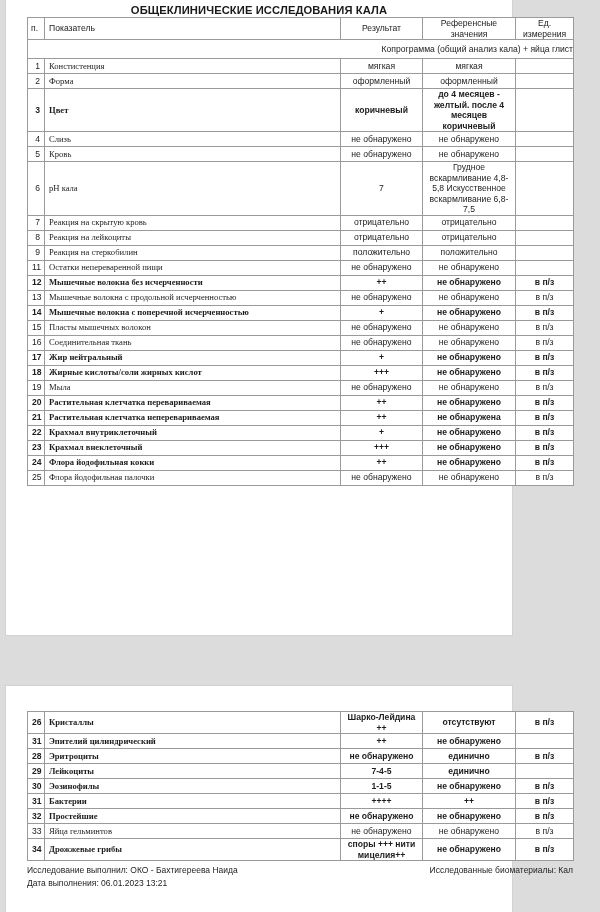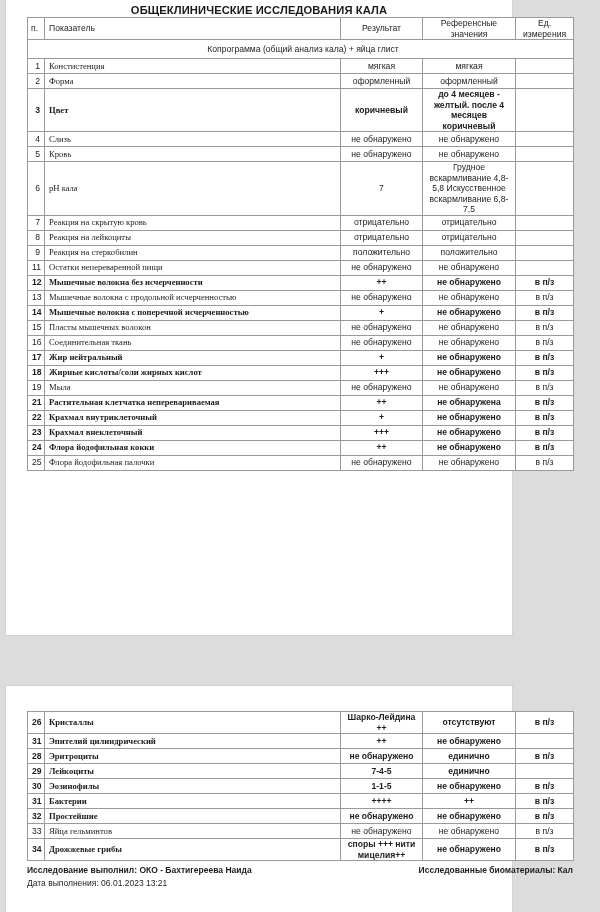--- a/index.html
+++ b/index.html
@@ -60,37 +60,37 @@
     padding:4px 3px;
   }
   thead td.h-num{text-align:left;padding-left:3px;vertical-align:middle;}
   thead td.h-name{text-align:left;padding-left:4px;vertical-align:middle;}
 
   td.num{text-align:right;padding-right:3px;font-size:8.6px;}
   td.name{text-align:left;padding-left:5px;font-family:Liberation Serif, serif;}
   td.res,td.ref,td.unit{text-align:center;}
 
   tr.section td{
-    text-align:center;
+    text-align:right;
     padding:2px 0 2px 5px;
     height:14px;
   }
   tr.data td{height:14px;}
   tr.bold td{font-weight:bold;}
 
   td.top{vertical-align:top;padding-top:2px;}
 
   .footer{
     margin:3px 21px 0 21px;
     width:546px;
     font-size:8.5px;
     color:#1d1d1d;
     line-height:12.5px;
   }
-  .footer-row{display:flex;justify-content:space-between;align-items:baseline;font-weight:bold;}
+  .footer-row{display:flex;justify-content:space-between;align-items:baseline;}
   .footer-line{display:block;}
 </style>
 </head>
 <body>
 
 <div class="viewport">
 
   <div class="page" id="page-one">
 
     <div class="doc-title">ОБЩЕКЛИНИЧЕСКИЕ ИССЛЕДОВАНИЯ КАЛА</div>
@@ -242,20 +242,27 @@
             <td class="unit">в п/з</td>
           </tr>
           <tr class="data">
             <td class="num">19</td>
             <td class="name">Мыла</td>
             <td class="res">не обнаружено</td>
             <td class="ref">не обнаружено</td>
             <td class="unit">в п/з</td>
           </tr>
           <tr class="data bold">
+            <td class="num">20</td>
+            <td class="name">Растительная клетчатка перевариваемая</td>
+            <td class="res">++</td>
+            <td class="ref">не обнаружено</td>
+            <td class="unit">в п/з</td>
+          </tr>
+          <tr class="data bold">
             <td class="num">21</td>
             <td class="name">Растительная клетчатка неперевариваемая</td>
             <td class="res">++</td>
             <td class="ref">не обнаружена</td>
             <td class="unit">в п/з</td>
           </tr>
           <tr class="data bold">
             <td class="num">22</td>
             <td class="name">Крахмал внутриклеточный</td>
             <td class="res">+</td>

